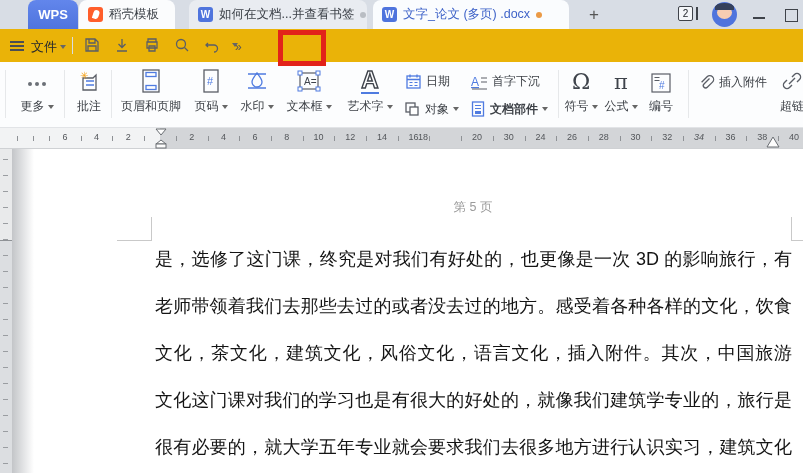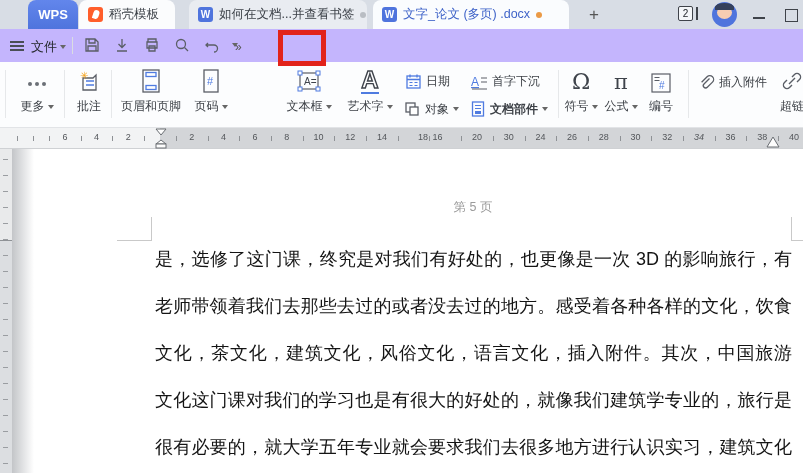--- a/index.html
+++ b/index.html
@@ -36,21 +36,21 @@
             background:#4f74dd; overflow:hidden; }
   .avatar .face { position:absolute; left:5px; top:4px; width:15px; height:13px;
             border-radius:50%; background:#f6cdb2; }
   .avatar .hair { position:absolute; left:3px; top:1px; width:19px; height:7px;
             border-radius:50% 50% 0 0; background:#35405c; }
   .winctl { position:absolute; top:8px; width:13px; height:13px; }
   .winctl.min::after { content:""; position:absolute; left:0; top:9px; width:12px; height:2px; background:#3f434a; }
   .winctl.max::after { content:""; position:absolute; left:0; top:1px; width:11px; height:11px; border:1.6px solid #3f434a; }
 
   
-  .menurow { position:absolute; left:0; top:29px; width:803px; height:33px; background:#c4b5fd; }
+  .menurow { position:absolute; left:0; top:29px; width:803px; height:33px; background:#eab308; }
   .hamburger { position:absolute; left:10px; top:12px; width:14px; height:2px; background:#4a4e55;
                box-shadow:0 4px 0 #4a4e55, 0 8px 0 #4a4e55; }
   .file-label { position:absolute; left:31px; top:9px; font-size:13px; color:#26292e; }
   .caret { width:0; height:0; border-left:3.5px solid transparent; border-right:3.5px solid transparent;
            border-top:4px solid #666; display:inline-block; }
   .file-caret { position:absolute; left:60px; top:16px; }
   .vdiv { position:absolute; width:1px; background:#dadde1; }
   .qicons { position:absolute; left:82px; top:6px; display:flex; gap:10px; align-items:center; }
   .qicon { width:20px; height:20px; display:flex; align-items:center; justify-content:center; }
   .chev2 { position:absolute; left:235px; top:11px; font-size:12px; color:#555; letter-spacing:-2px;}
@@ -284,20 +284,32 @@
             <rect x="3" y="2" width="14" height="22" fill="none" stroke="#5a5e66" stroke-width="1.3"></rect>
         <text x="6" y="17" font-size="11" fill="#4f7be0">#</text>
           </svg>
       </span>
       <span class="lblrow">
           <span>页码</span>
           <span class="caret"></span>
         </span>
     </div>
 
+    <div class="bigbtn" style="left:236px; width:42px;">
+      <span class="ic">
+        <svg width="26" height="26" viewBox="0 0 26 26">
+            <path d="M4 6h18 M4 20h18" stroke="#4f7be0" stroke-width="1.3"></path>
+        <path d="M13 5c3 4 5 6 5 9a5 5 0 1 1-10 0c0-3 2-5 5-9z" fill="none" stroke="#4f7be0" stroke-width="1.3"></path>
+          </svg>
+      </span>
+      <span class="lblrow">
+          <span>水印</span>
+          <span class="caret"></span>
+        </span>
+    </div>
 
     <div class="bigbtn" style="left:284px; width:50px;">
       <span class="ic">
         <svg width="28" height="26" viewBox="0 0 28 26">
             <rect x="5" y="5" width="18" height="16" fill="none" stroke="#5a5e66" stroke-width="1.2"></rect>
         <rect x="3" y="3" width="4" height="4" fill="#fff" stroke="#4f7be0"></rect>
             <rect x="21" y="3" width="4" height="4" fill="#fff" stroke="#4f7be0"></rect>
         <rect x="3" y="19" width="4" height="4" fill="#fff" stroke="#4f7be0"></rect>
             <rect x="21" y="19" width="4" height="4" fill="#fff" stroke="#4f7be0"></rect>
         <text x="9" y="17" font-size="10" fill="#3e434b">A=</text>
@@ -421,21 +433,21 @@
       <span class="tickn" style="left: 255.1px;">6</span>
       <span class="tick" style="left: 270.95px;"></span>
       <span class="tickn" style="left: 286.8px;">8</span>
       <span class="tick" style="left: 302.65px;"></span>
       <span class="tickn" style="left: 318.5px;">10</span>
       <span class="tick" style="left: 334.35px;"></span>
       <span class="tickn" style="left: 350.2px;">12</span>
       <span class="tick" style="left: 366.05px;"></span>
       <span class="tickn" style="left: 381.9px;">14</span>
       <span class="tick" style="left: 397.75px;"></span>
-      <span class="tickn" style="left: 413.6px; margin-left: 24px;">16</span>
+      <span class="tickn" style="left: 413.6px;">16</span>
       <span class="tick" style="left: 429.45px;"></span>
       <span class="tickn" style="left: 423px;">18</span>
       <span class="tick" style="left: 461.15px;"></span>
       <span class="tickn" style="left: 477px;">20</span>
       <span class="tick" style="left: 492.85px;"></span>
       <span class="tickn" style="left: 508.7px;">30</span>
       <span class="tick" style="left: 524.55px;"></span>
       <span class="tickn" style="left: 540.4px;">24</span>
       <span class="tick" style="left: 556.25px;"></span>
       <span class="tickn" style="left: 572.1px;">26</span>

